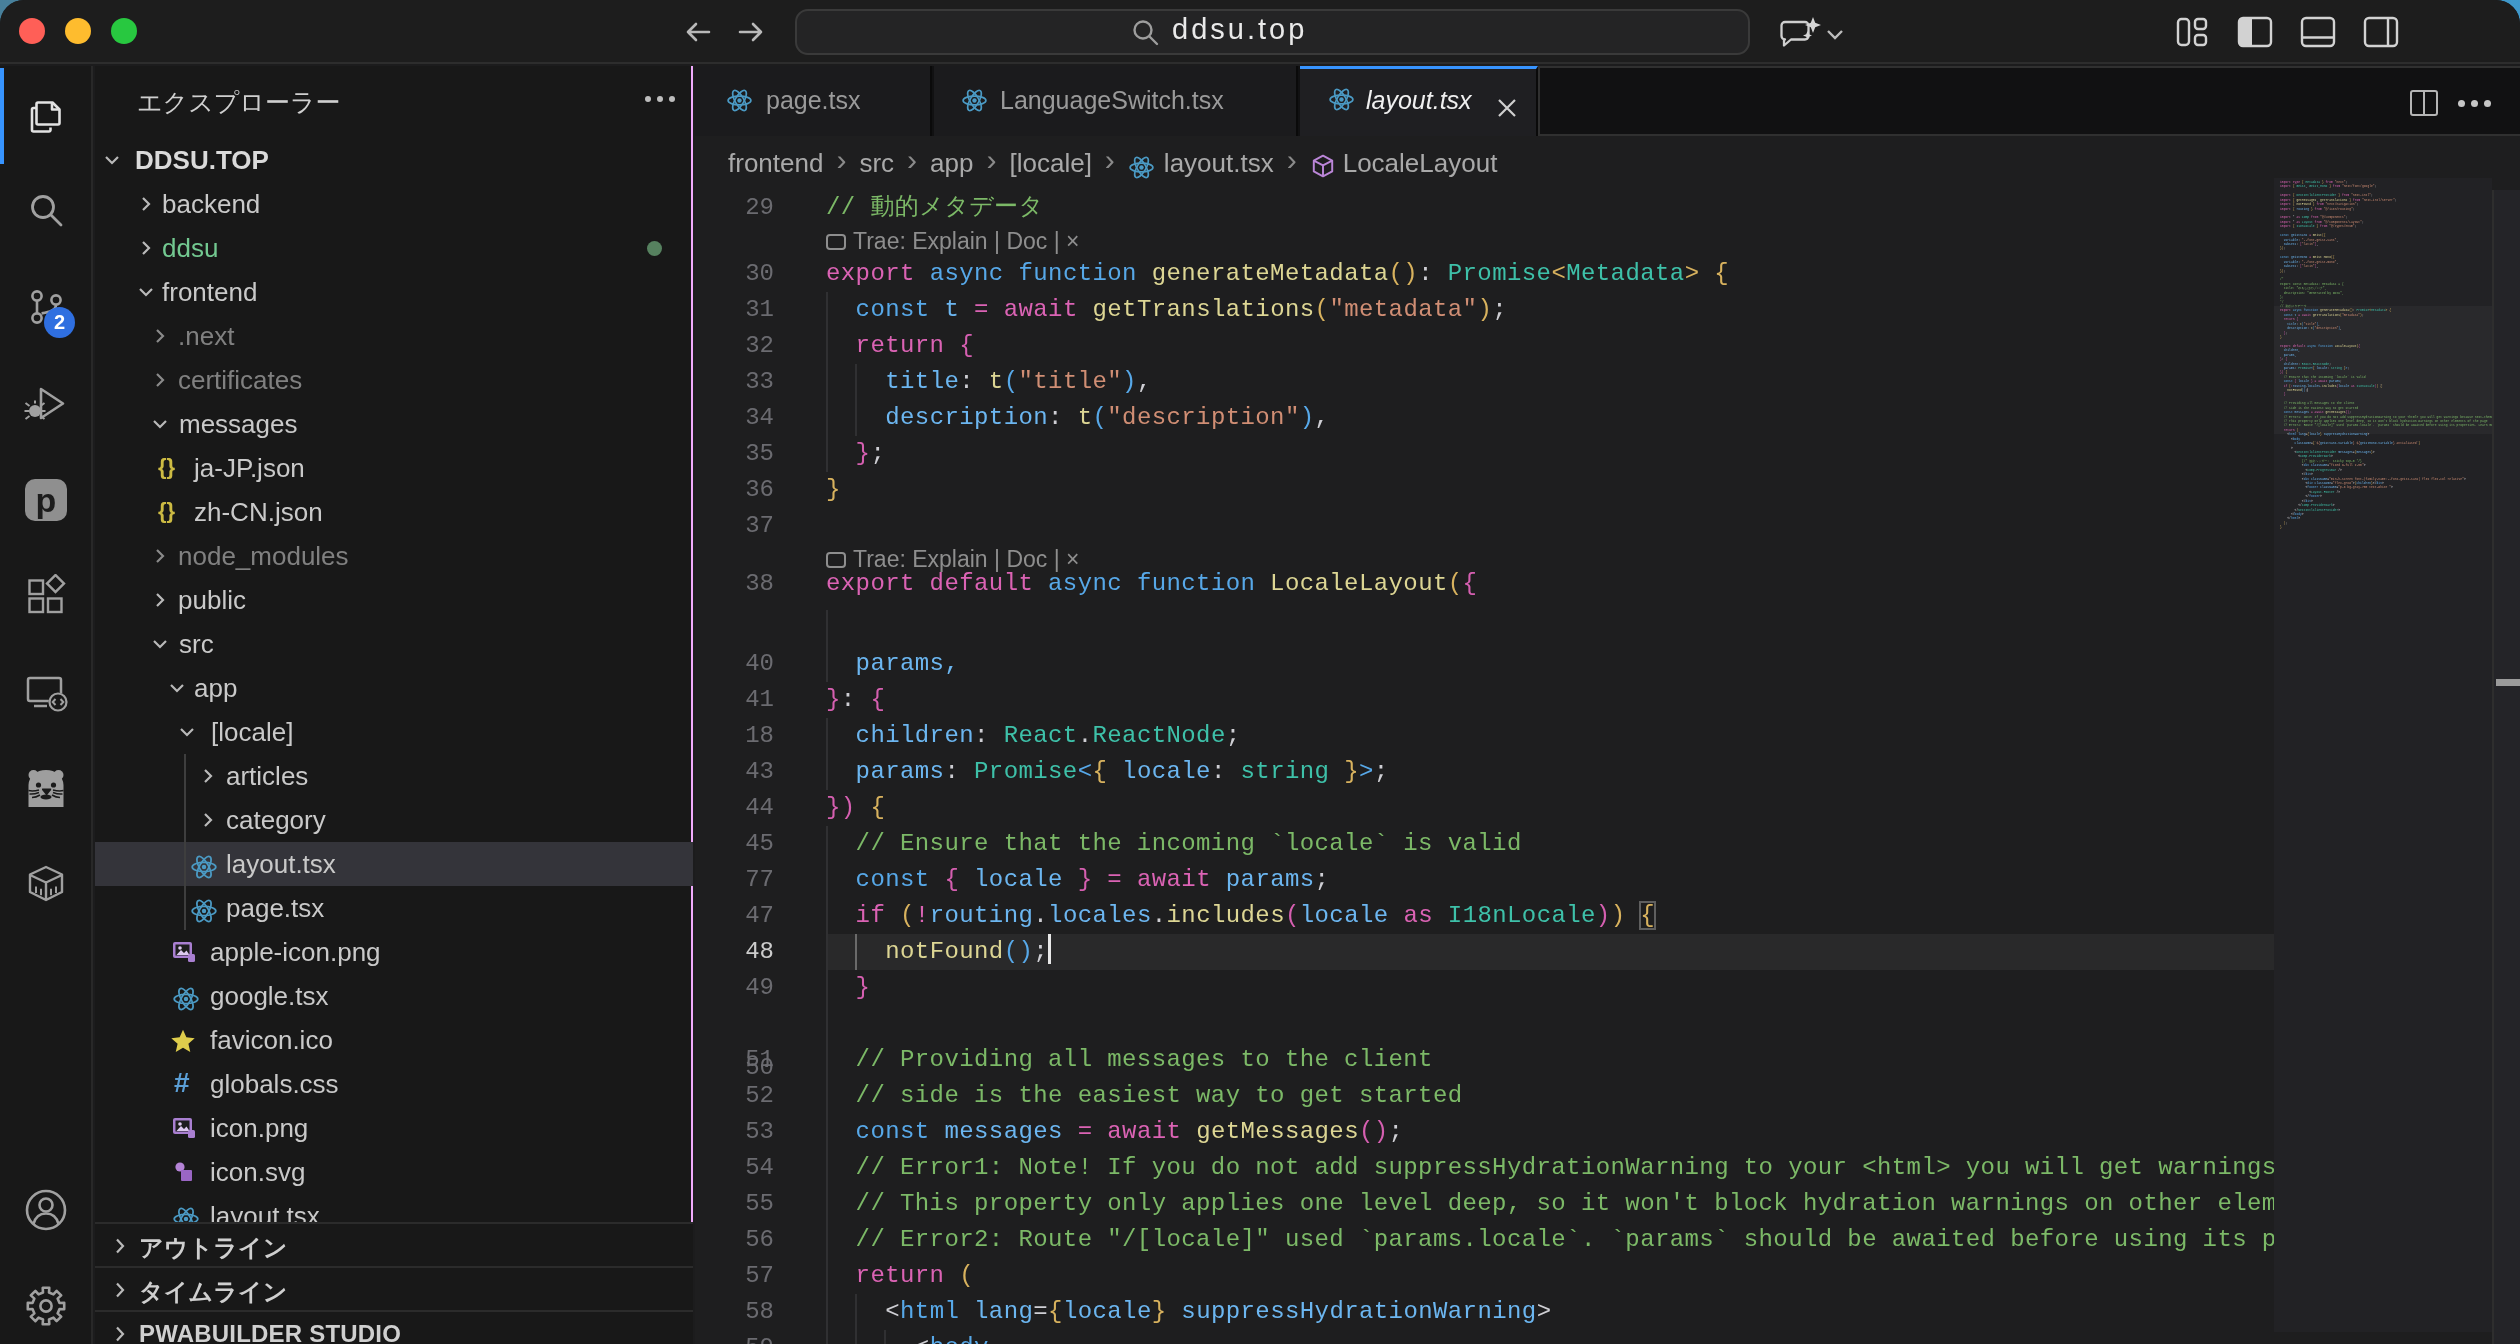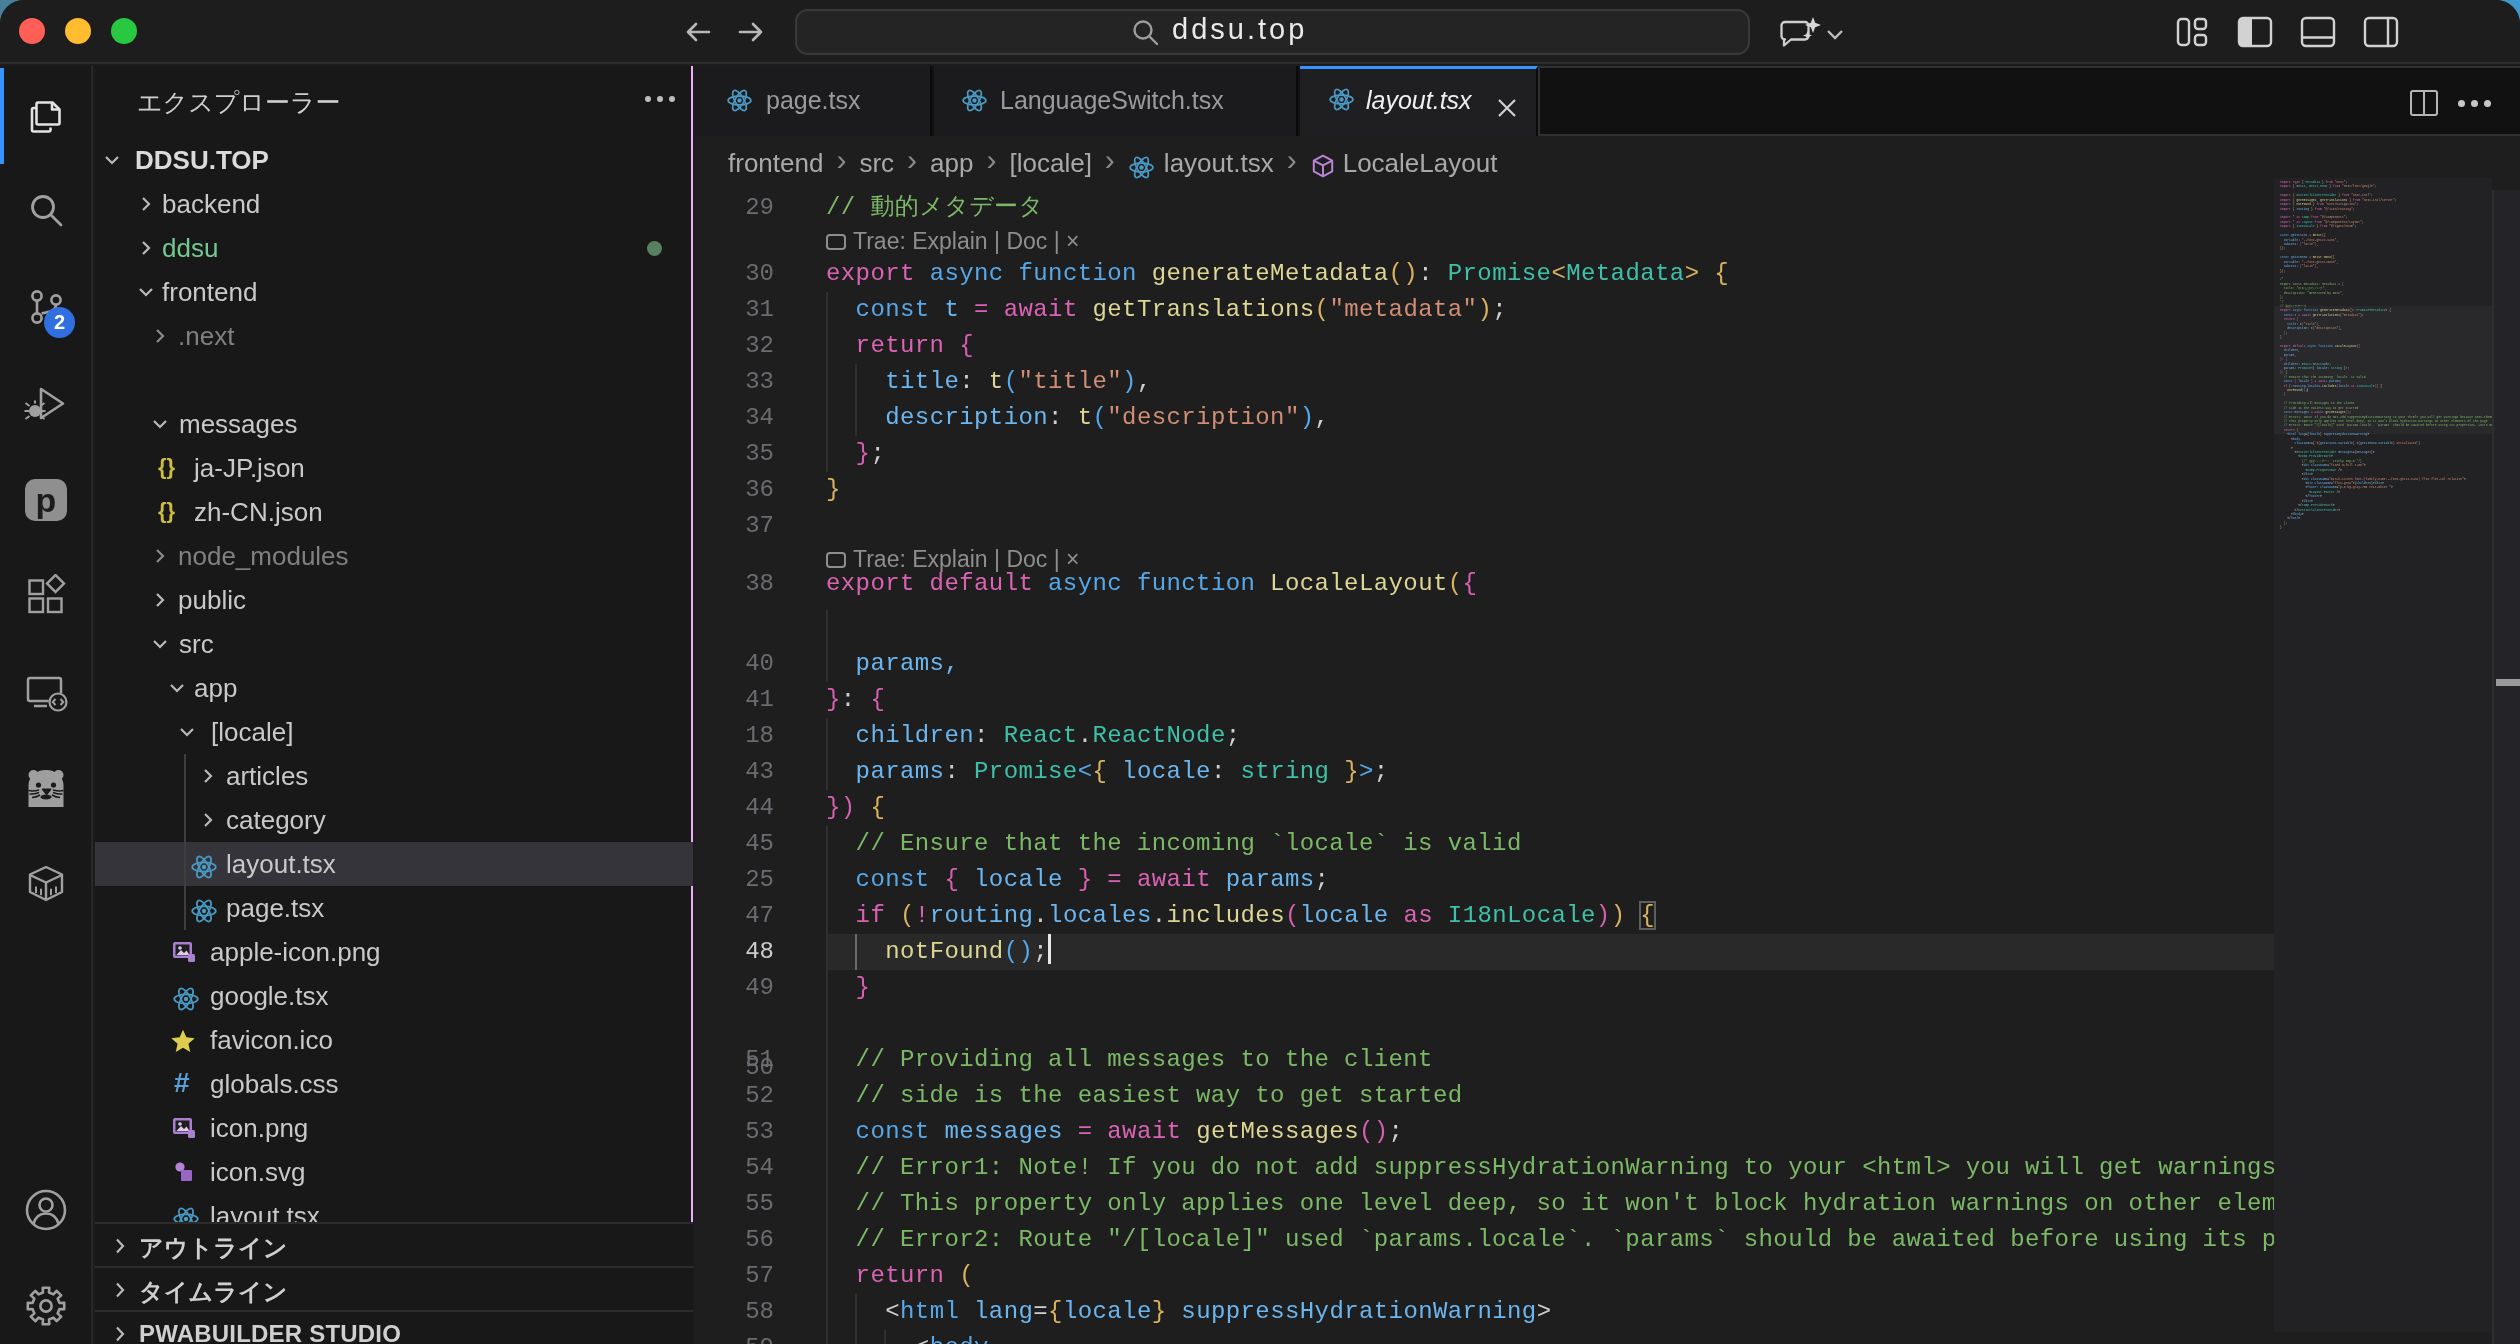--- a/index.html
+++ b/index.html
@@ -237,20 +237,26 @@
               <path d="M5 8 l6 6 6-6" fill="none" stroke="#b9b9b9" stroke-width="2.2"></path>
             </svg>
             <span class="tl" style="left:67px">frontend</span>
           </div>
 <div class="trow" style="top:314px">
             <svg class="abs" style="left:54px;top:11px" width="22" height="22" viewBox="0 0 22 22">
               <path d="M8 5 l6 6 -6 6" fill="none" stroke="#8a8a8a" stroke-width="2.2"></path>
             </svg>
             <span class="tl dim" style="left:83px">.next</span>
           </div>
+<div class="trow" style="top:358px">
+            <svg class="abs" style="left:54px;top:11px" width="22" height="22" viewBox="0 0 22 22">
+              <path d="M8 5 l6 6 -6 6" fill="none" stroke="#8a8a8a" stroke-width="2.2"></path>
+            </svg>
+            <span class="tl dim" style="left:83px">certificates</span>
+          </div>
 <div class="trow" style="top:402px">
             <svg class="abs" style="left:54px;top:11px" width="22" height="22" viewBox="0 0 22 22">
               <path d="M5 8 l6 6 6-6" fill="none" stroke="#b9b9b9" stroke-width="2.2"></path>
             </svg>
             <span class="tl" style="left:84px">messages</span>
           </div>
 <div class="trow" style="top:446px">
             <span class="jb" style="left:63px">{}</span>
             <span class="tl" style="left:99px">ja-JP.json</span>
           </div>
@@ -551,21 +557,21 @@
         </div>
 <div class="ln-row" style="top:600px">
           <span class="ln">44</span>
           <span class="code"><span class="pk">})</span><span class="w">&nbsp;</span><span class="g">{</span></span>
         </div>
 <div class="ln-row" style="top:636px">
           <span class="ln">45</span>
           <span class="code"><span class="w">&nbsp;&nbsp;</span><span class="c">//&nbsp;Ensure&nbsp;that&nbsp;the&nbsp;incoming&nbsp;`locale`&nbsp;is&nbsp;valid</span></span>
         </div>
 <div class="ln-row" style="top:672px">
-          <span class="ln">25</span>
+          <span class="ln">77</span>
           <span class="code"><span class="w">&nbsp;&nbsp;</span><span class="b">const</span><span class="w">&nbsp;</span><span class="pk">{</span><span class="w">&nbsp;</span><span class="v">locale</span><span class="w">&nbsp;</span><span class="pk">}</span><span class="w">&nbsp;</span><span class="k">=</span><span class="w">&nbsp;</span><span class="k">await</span><span class="w">&nbsp;</span><span class="v">params</span><span class="w">;</span></span>
         </div>
 <div class="ln-row" style="top:708px">
           <span class="ln">47</span>
           <span class="code"><span class="w">&nbsp;&nbsp;</span><span class="k">if</span><span class="w">&nbsp;</span><span class="g">(</span><span class="k">!</span><span class="v">routing</span><span class="w">.</span><span class="v">locales</span><span class="w">.</span><span class="f">includes</span><span class="pk">(</span><span class="v">locale</span><span class="w">&nbsp;</span><span class="k">as</span><span class="w">&nbsp;</span><span class="t">I18nLocale</span><span class="pk">)</span><span class="g">)</span><span class="w">&nbsp;</span><span class="g boxed">{</span></span>
         </div>
 <div class="ln-row" style="top:744px">
           <span class="lnc">48</span>
           <span class="code"><span class="w">&nbsp;&nbsp;&nbsp;&nbsp;</span><span class="f">notFound</span><span class="bb">()</span><span class="w">;</span><span class="cursor"></span></span>
         </div>

